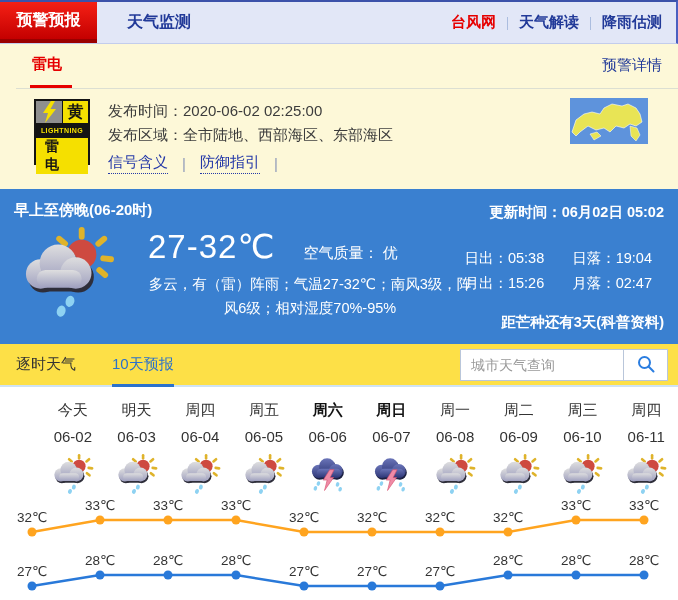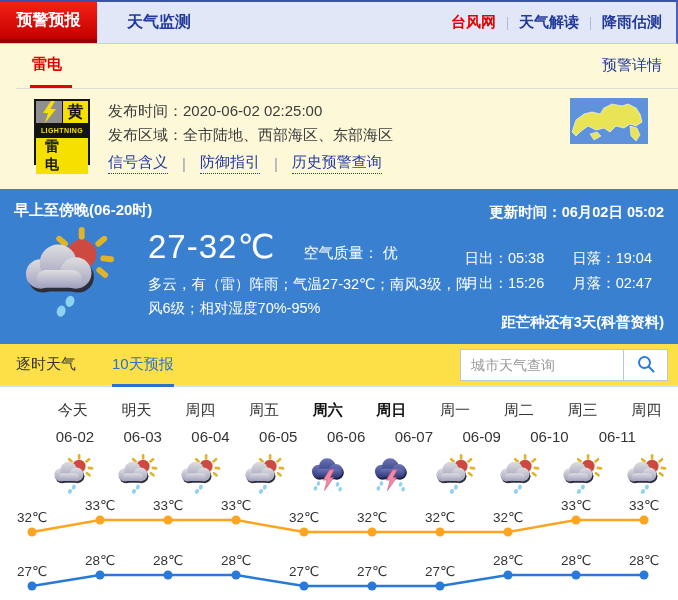--- a/index.html
+++ b/index.html
@@ -32,21 +32,21 @@
   .badge-en { height:13px; background:#141414; color:#f5e000; font-size:7px; font-weight:bold; letter-spacing:.4px; text-align:center; line-height:13px; }
   .badge-name { flex:1; background:#f5e000; color:#141414; font-weight:bold; font-size:14px; display:flex; align-items:center; justify-content:center; letter-spacing:9px; padding-left:9px; }
   .alert-info { margin-left:18px; font-size:15px; color:#3c3c3c; }
   .alert-info .line { line-height:24px; }
   .alert-links { margin-top:6px; display:flex; align-items:center; gap:14px; font-size:15px; }
   .alink { color:#2438a8; text-decoration:none; border-bottom:1px dotted #2438a8; padding-bottom:1px; cursor:pointer; }
   .asep { color:#8f9ab8; }
   .alert-map { position:absolute; right:30px; top:9px; }
 
   
-  .panel { position:relative; height:155px; background:#3a80d0; color:#fff; }
+  .panel { position:relative; height:155px; background:#3a80d0; color:#fff;text-align:center; }
   .period { position:absolute; left:14px; top:12px; font-size:15px; font-weight:bold; }
   .big-icon { position:absolute; left:20px; top:38px; }
   .temp-row { position:absolute; left:148px; top:38px; display:flex; align-items:baseline; }
   .temp { font-size:33px; letter-spacing:1px; }
   .air { margin-left:28px; font-size:15px; }
   .desc { position:absolute; left:148px; top:84px; width:324px; font-size:14.5px; line-height:1.65; }
   .update { position:absolute; right:14px; top:14px; font-size:14.5px; font-weight:bold; }
   .sunmoon { position:absolute; right:26px; top:60px; display:grid; grid-template-columns:auto auto; column-gap:28px; row-gap:6px; font-size:14.5px; }
   .solar { position:absolute; right:14px; bottom:12px; font-size:14.5px; font-weight:bold; cursor:pointer; }
 
@@ -111,21 +111,20 @@
           <span>发布时间：</span><span>2020-06-02 02:25:00</span>
         </div>
         <div class="line">
           <span>发布区域：</span><span>全市陆地、西部海区、东部海区</span>
         </div>
         <div class="alert-links">
             <a class="alink">信号含义</a>
             <span class="asep">|</span>
             <a class="alink">防御指引</a>
             <span class="asep">|</span>
-            <a class="alink">历史预警查询</a>
           </div>
       </div>
       <div class="alert-map">
         <svg width="78" height="46" viewBox="0 0 78 46">
           <rect width="78" height="46" fill="#5e93dc"></rect>
           <path d="M2,34 L6,22 L14,16 L22,14 L30,16 L34,10 L42,6 L52,8 L58,6 L66,10 L70,16 L72,24 L66,28 L60,26 L54,30 L46,28 L40,34 L34,30 L26,32 L18,28 L10,34 L6,38 Z" fill="#e8e455" stroke="#ffffff" stroke-width="0.6"></path>
           <path d="M60,28 L67,30 L70,37 L66,43 L61,38 Z" fill="#e8e455" stroke="#ffffff" stroke-width="0.5"></path>
           <path d="M20,36 L27,34 L31,38 L24,42 Z" fill="#e8e455" stroke="#ffffff" stroke-width="0.5"></path>
         </svg>
       </div>
@@ -208,20 +207,21 @@
         <div class="col day-name">周三</div>
         <div class="col day-name">周四</div>
       </div>
     <div class="row10" id="date-row">
         <div class="col day-date">06-02</div>
         <div class="col day-date">06-03</div>
         <div class="col day-date">06-04</div>
         <div class="col day-date">06-05</div>
         <div class="col day-date">06-06</div>
         <div class="col day-date">06-07</div>
+        <div class="col day-date">06-08</div>
         <div class="col day-date">06-09</div>
         <div class="col day-date">06-10</div>
         <div class="col day-date">06-11</div>
       </div>
     <div class="row10" id="icon-row">
         <div class="col icon-cell">
           <svg width="44" height="40" viewBox="0 0 48 46">
   <defs>
               <linearGradient id="cgs0" x1="0" y1="0" x2="0" y2="1">
     <stop offset="0" stop-color="#dededf"></stop>

